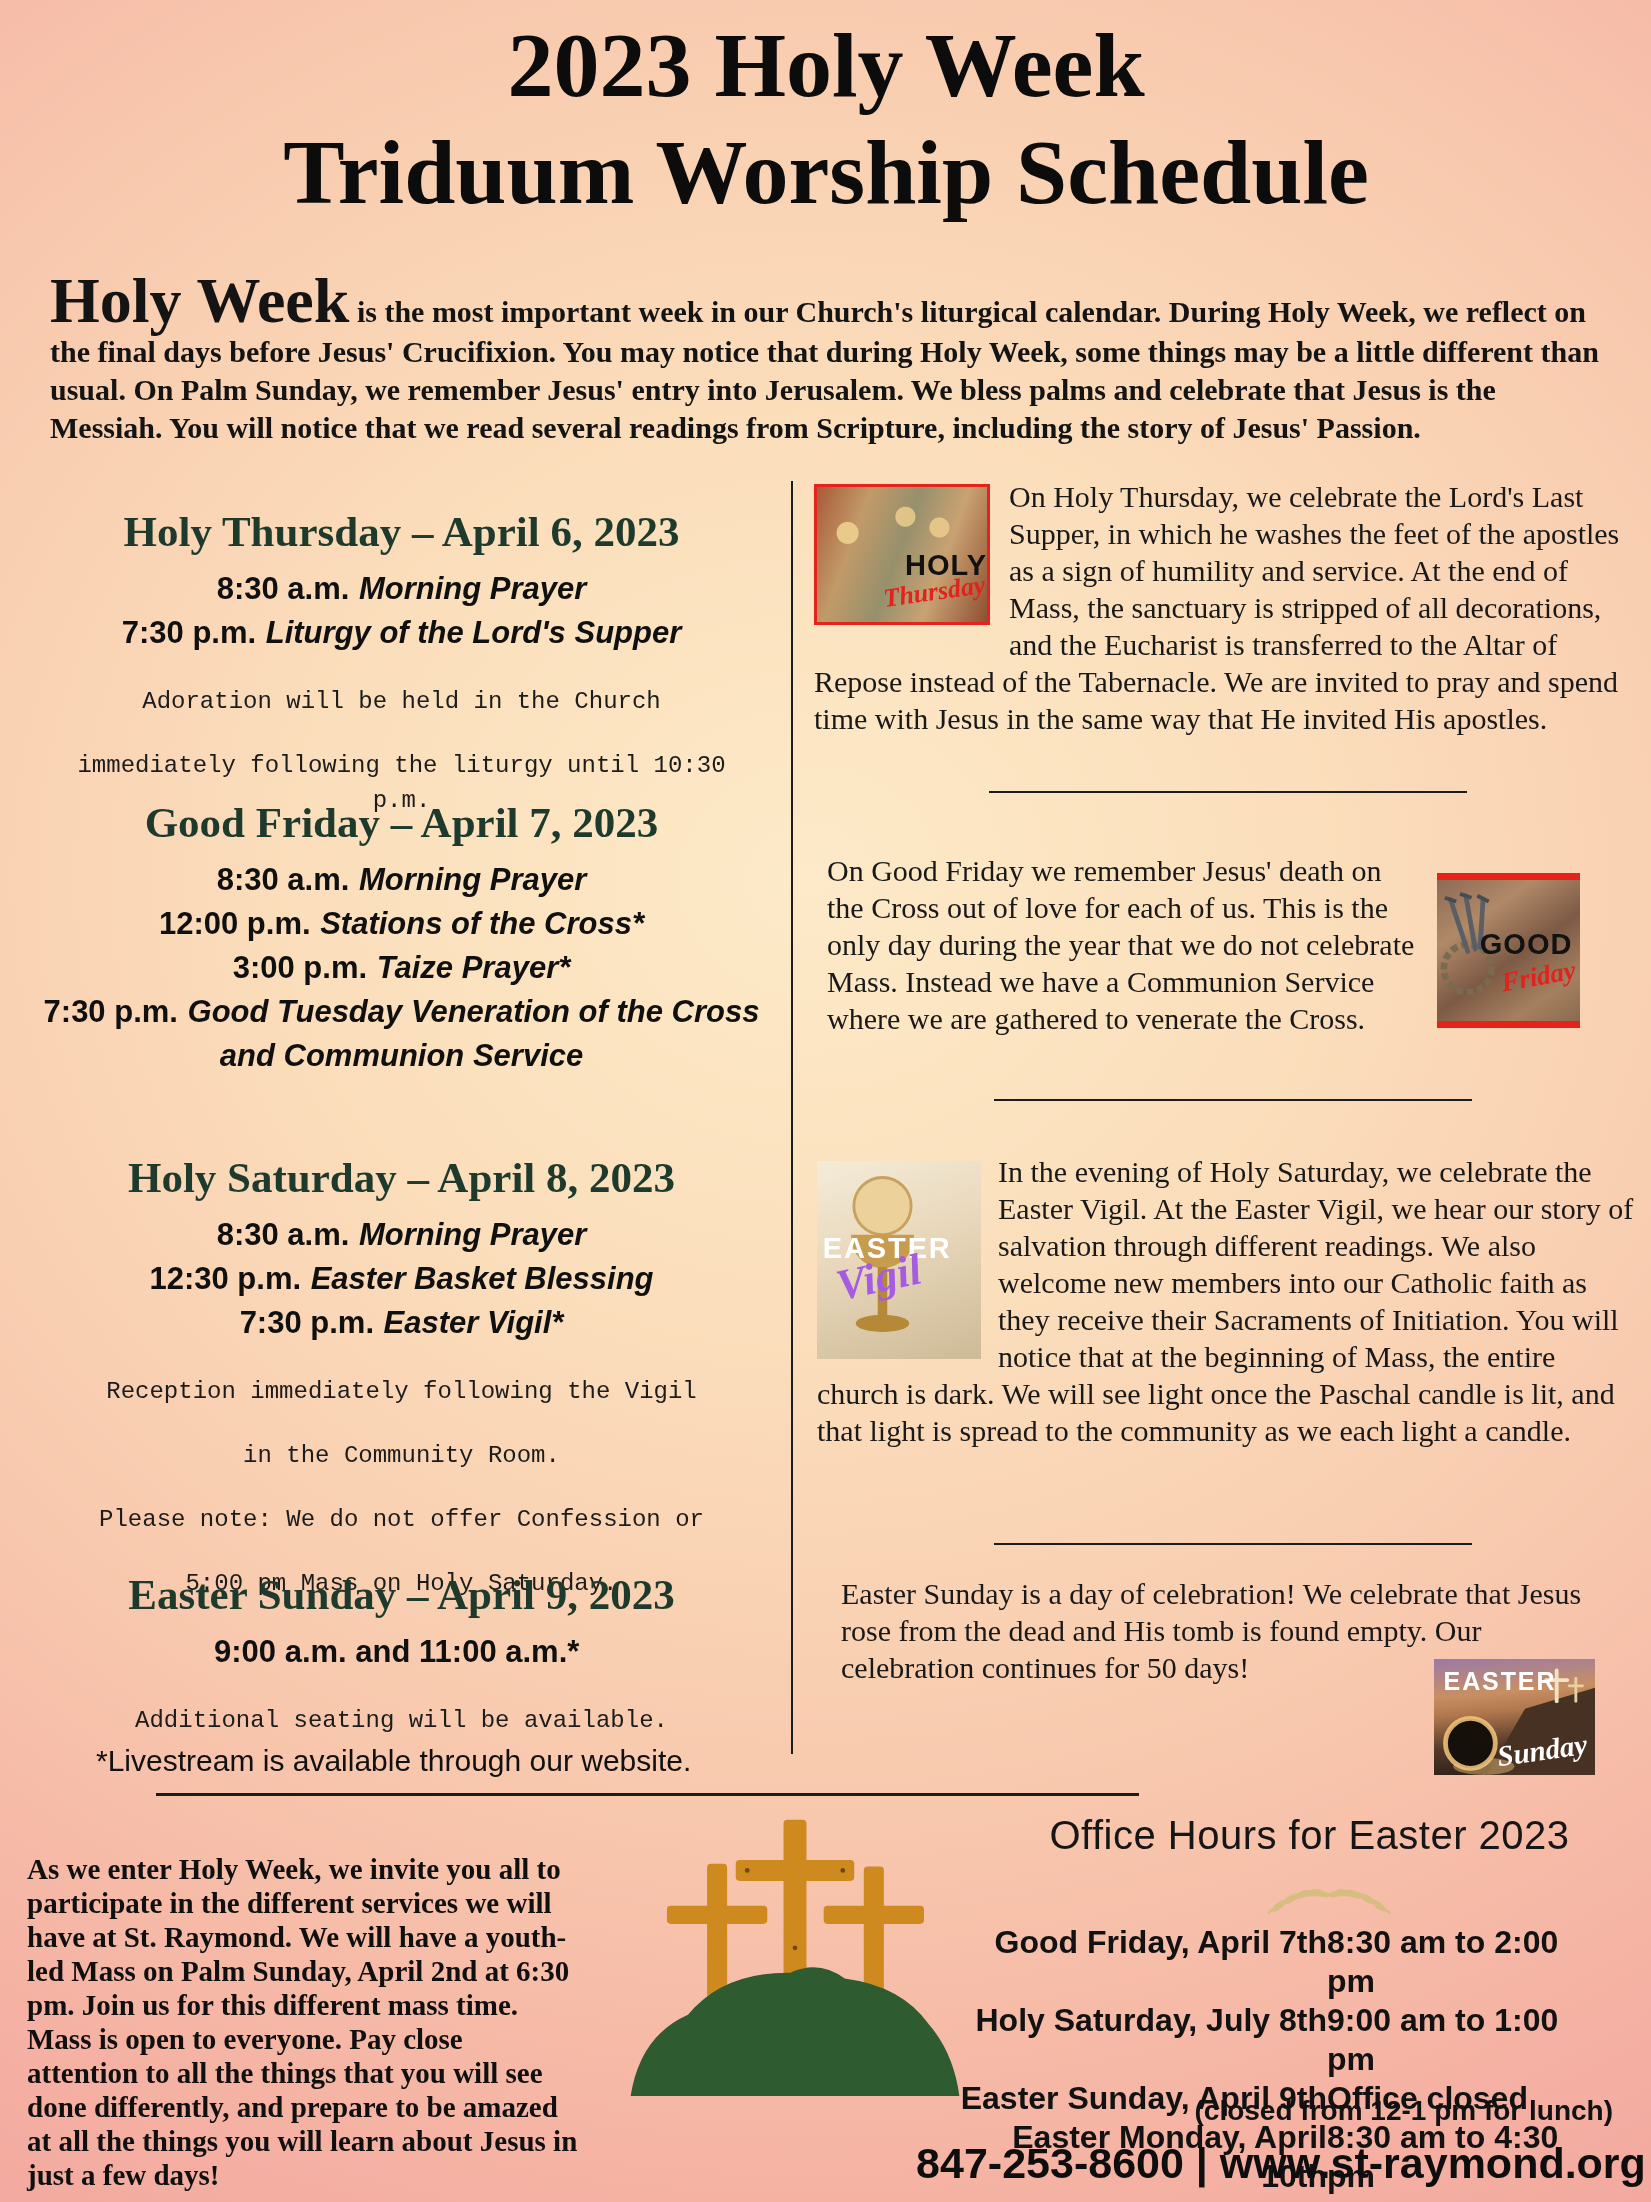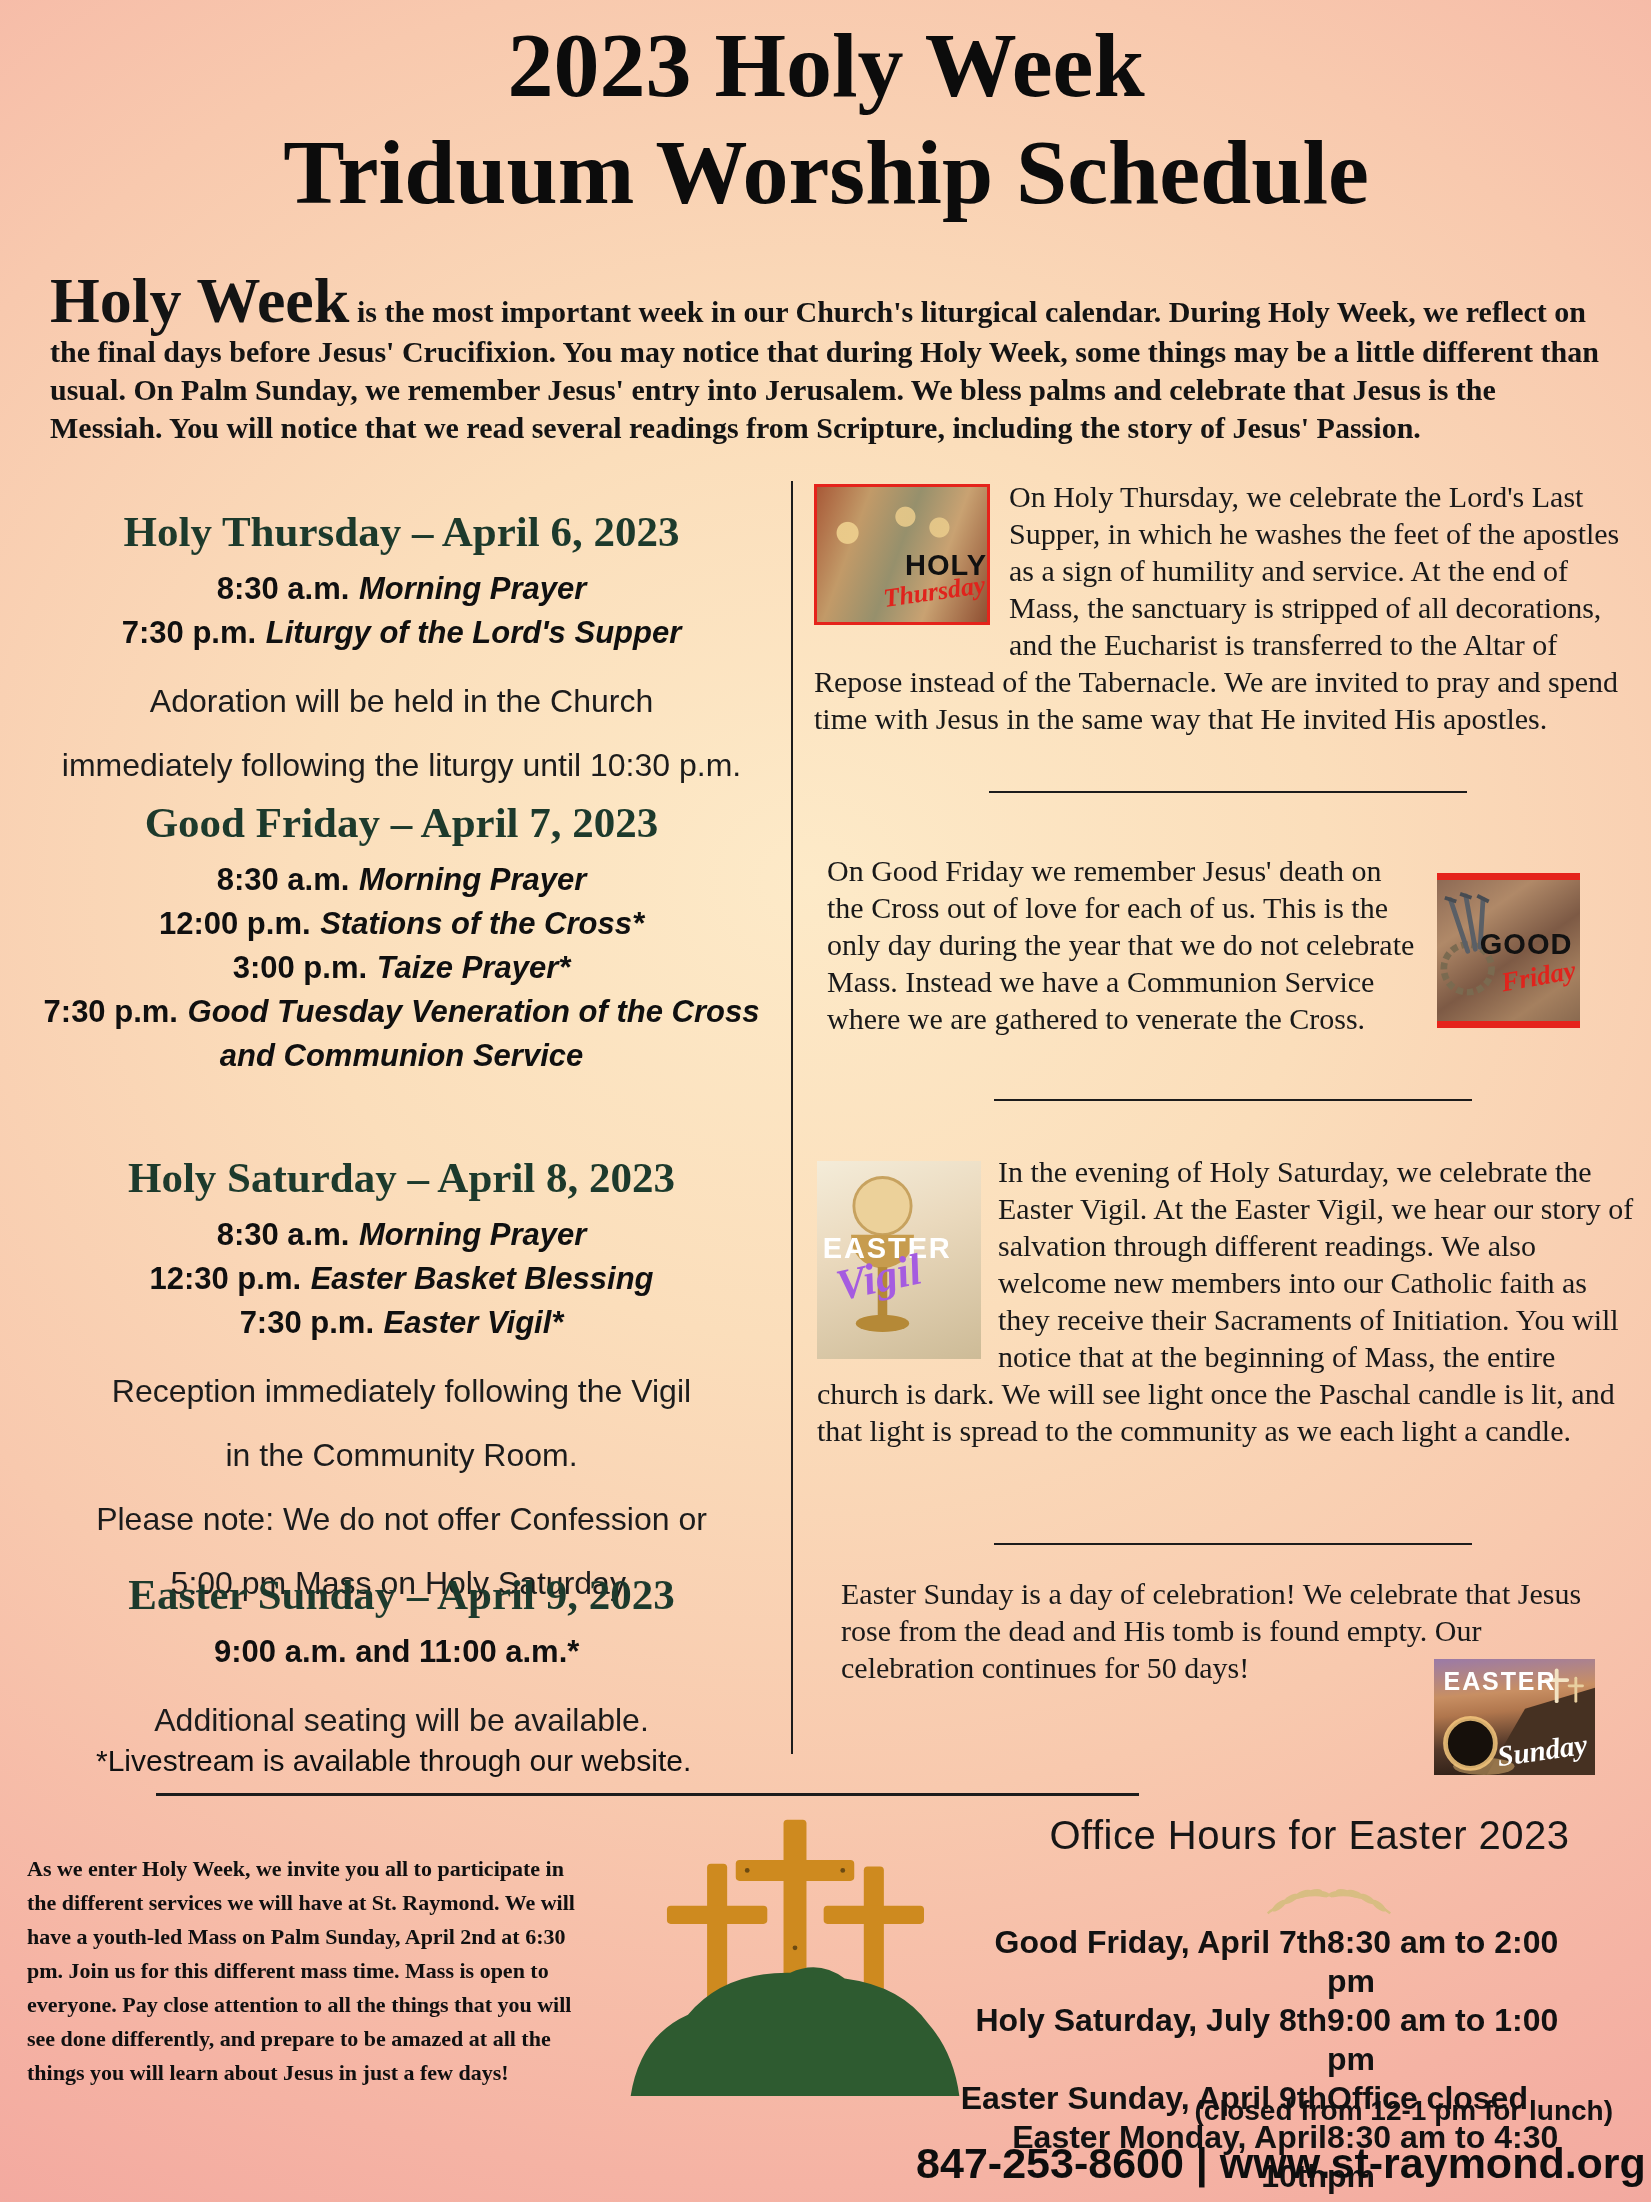--- a/index.html
+++ b/index.html
@@ -23,22 +23,22 @@
   #d2{left:994px; top:1099px; width:478px;}
   #d3{left:994px; top:1543px; width:478px;}
   .longline{position:absolute; left:156px; top:1793px; width:983px; height:2.9px; background:#1c1c1c;}
   
   .lsec{position:absolute; left:43px; width:717px; text-align:center;}
   #ls1{top:505px;} #ls2{top:796px;} #ls3{top:1151px;} #ls4{top:1568px;}
   .lsec h2{margin:0 0 7.6px 0; font-weight:700; font-size:43px; line-height:54px; color:#1d3a2c;}
   .event{font-family:"Liberation Sans","DejaVu Sans",sans-serif; font-weight:700;
     font-size:31px; line-height:44px; color:#101010;}
   .event .n{font-style:italic; margin-left:9.6px;}
-  .note{font-family:Liberation Sans, sans-serif; font-weight:400;
-    font-size:32px; line-height:35px; color:#1c1c1c;margin-top:29px;}
+  .note{font-family:Liberation Mono, monospace; font-weight:400;
+    font-size:24px; line-height:35px; color:#1c1c1c;margin-top:29px;}
   .notes{margin-top:3.8px;}
   
   .rsec{position:absolute; font-size:30px; line-height:37px; color:#191919; text-align:left;}
   #rs1{left:814px; top:478px; width:820px;}
   #rs2{left:827px; top:852px; width:753px;}
   #rs3{left:817px; top:1153px; width:824px;}
   #rs4{left:841px; top:1575px; width:750px;}
   
   .pimg{position:relative; overflow:hidden;}
   .img-ht{float:left; width:170px; height:135px; border:3.8px solid #e5231b; margin:5.7px 19px 7.6px 0;
@@ -69,21 +69,21 @@
     background:linear-gradient(175deg,#9a7aa8 0%,#c88f63 30%,#b0764d 45%,#54392a 70%,#241811 100%);}
   .es-w1{position:absolute; left:9.6px; top:7.6px; font-family:"Liberation Sans",sans-serif;
     font-weight:800; font-size:25px; color:#fff; letter-spacing:1.9px;}
   .es-w2{position:absolute; right:7.6px; bottom:7.6px; font-style:italic; font-weight:700;
     font-size:29px; color:#fff; transform:rotate(-8deg);}
   .es-svg{position:absolute; left:0; top:0;}
   
   .livestream{position:absolute; left:96px; top:1744px;
     font-family:"Liberation Sans","DejaVu Sans",sans-serif; font-size:30px; color:#111;}
   .invitation{position:absolute; left:27px; top:1824px; width:553px;
-    font-weight:700; font-size:22px; line-height:34px; color:#101010;margin-top:28px;}
+    font-weight:700; font-size:29px; line-height:34px; color:#101010;margin-top:28px;}
   .crosses{position:absolute; left:623px; top:1814px;}
   .office-title{position:absolute; left:975px; top:1812px; width:669px; text-align:center;
     font-family:"Liberation Sans","DejaVu Sans",sans-serif; font-weight:400;
     font-size:40px; line-height:46px; letter-spacing:0.5px; color:#161616;}
   .laurel{position:absolute; left:1262px; top:1875px;}
   .office-rows{position:absolute; left:956px; top:1923px; display:grid;
     grid-template-columns:371px 287px; 
     font-family:"Liberation Sans","DejaVu Sans",sans-serif; font-weight:700;
     font-size:32px; line-height:39px; color:#121212;}
   .office-rows .day{text-align:right;}

